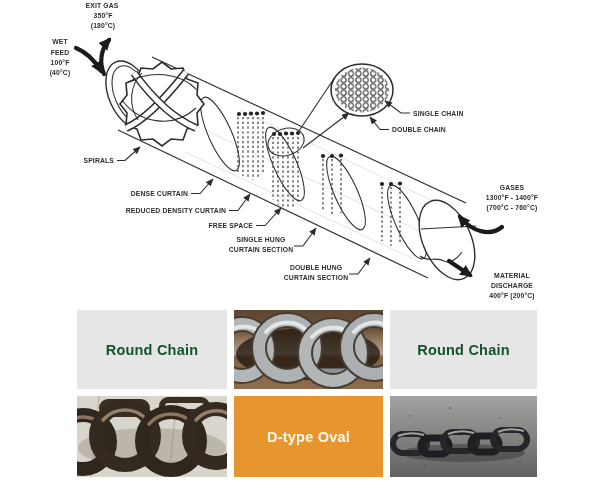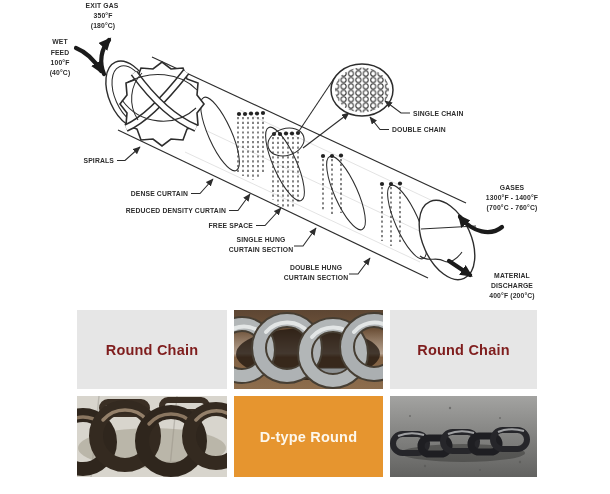--- a/index.html
+++ b/index.html
@@ -11,21 +11,21 @@
   .thin{stroke:#2d2d2d;stroke-width:1.05;fill:none;}
   .leader{stroke:#2d2d2d;stroke-width:1.1;fill:none;}
   .thick{stroke:#1b1b1b;stroke-width:4.2;fill:none;stroke-linecap:round;}
   .chain{stroke:#333;stroke-width:1.2;stroke-dasharray:2.2 2.6;fill:none;}
   .faint{stroke:#dcdcdc;stroke-width:0.8;fill:none;}
   .grid{position:absolute;left:77px;top:310px;width:460px;height:167px;
         display:grid;grid-template-columns:150px 149px 147px;grid-template-rows:79px 81px;
         column-gap:7px;row-gap:7px;}
   .cell{overflow:hidden;}
   .cell.labelcell{background:#E6E6E6;display:flex;align-items:center;justify-content:center;}
-  .cell.labelcell span{font-weight:700;font-size:14.5px;color:#7f1d1d;letter-spacing:.2px;}
+  .cell.labelcell span{font-weight:700;font-size:14.5px;color:#14532d;letter-spacing:.2px;}
   .cell.accent{display:flex;align-items:center;justify-content:center;}
   .cell.accent span{font-weight:700;font-size:14.5px;color:#fdf7ec;letter-spacing:.2px;}
   .cell.photo svg{display:block;width:100%;height:100%;}
 </style>
 </head>
 <body>
 
 <div class="stage">
 
   <svg class="diagram-svg" width="610" height="305" viewBox="0 0 610 305">
@@ -241,21 +241,21 @@
           <path d="M26,24 A29,29 0 0,1 70,24" stroke="#94806a" stroke-width="3.5"></path>
           <circle cx="94" cy="45" r="29" stroke="#2f261d" stroke-width="14"></circle>
           <path d="M72,28 A29,29 0 0,1 116,28" stroke="#8a7660" stroke-width="3.5"></path>
           <circle cx="139" cy="40" r="27" stroke="#342a20" stroke-width="14"></circle>
           <path d="M119,24 A27,27 0 0,1 152,18" stroke="#94806a" stroke-width="3.5"></path>
         </g>
       </svg>
     </div>
 
     <div class="cell accent" style="background:#E6952F;">
-      <span>D-type Round</span>
+      <span>D-type Oval</span>
     </div>
 
     <div class="cell photo">
       <svg viewBox="0 0 147 81" preserveAspectRatio="none">
         <defs>
           <linearGradient id="pgC" x1="0" y1="0" x2="0" y2="1">
             <stop offset="0" stop-color="#a3a3a1"></stop>
               <stop offset="0.5" stop-color="#828280"></stop>
             <stop offset="1" stop-color="#626260"></stop>
           </linearGradient>

